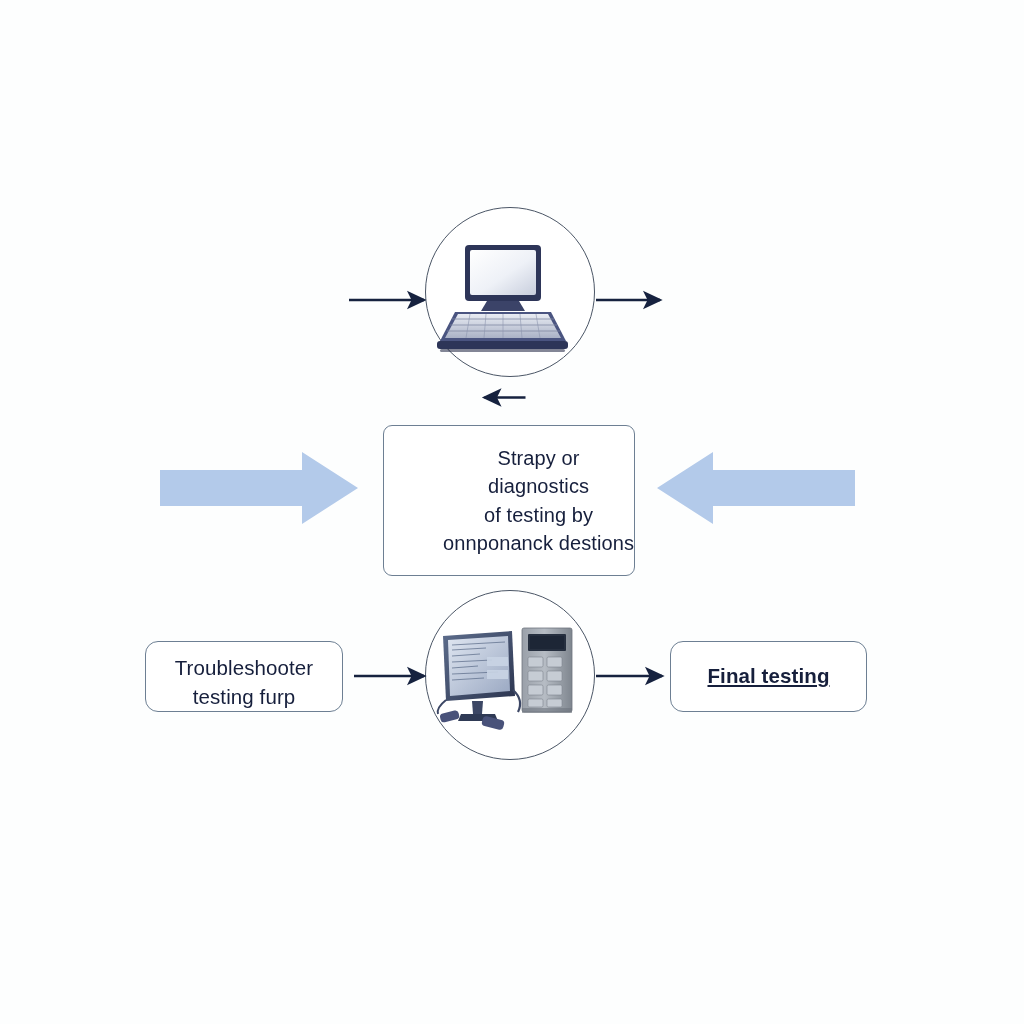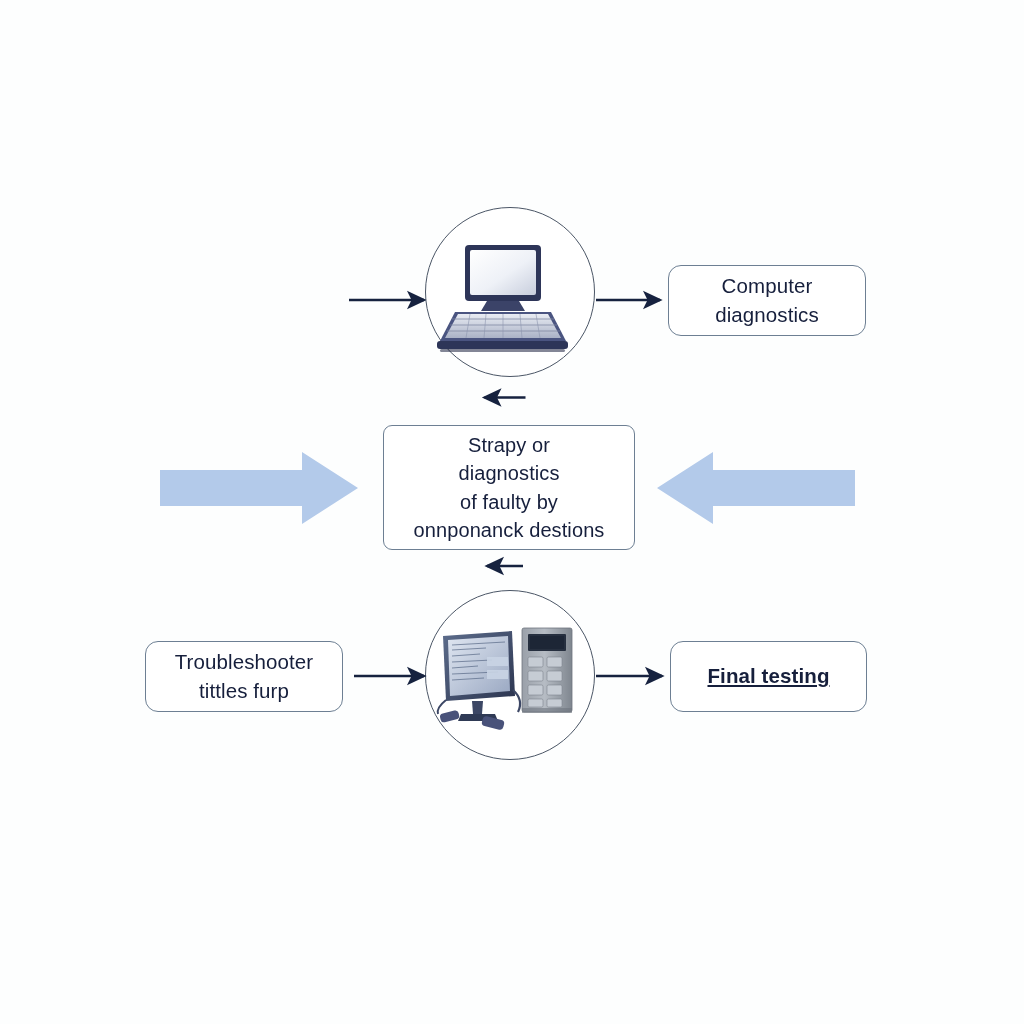--- a/index.html
+++ b/index.html
@@ -32,28 +32,29 @@
     text-align: center;
     color: #161f3c;
     font-size: 20.5px;
     line-height: 1.38;
     letter-spacing: .1px;
   }
   .node.bold { font-weight: bold; }
 
   #node-visual-inspection { left: 140px; top: 265px; width: 198px; height: 71px; }
   #node-computer-diagnostics { left: 668px; top: 265px; width: 198px; height: 71px; }
-  #node-troubleshooter { left: 145px; top: 641px; width: 198px; height: 71px; }
+  #node-troubleshooter { left: 145px; top: 641px; width: 198px; height: 71px; align-items: flex-end; }
   #node-final-testing { left: 670px; top: 641px; width: 197px; height: 71px; text-decoration: underline; }
 
   #node-center {
-    left: 383px; top: 425px; width: 252px; height: 125px;
+    left: 383px; top: 425px; width: 252px; height: 151px;
     border-radius: 9px;
     font-size: 20px;
     line-height: 1.42;
+    justify-content: flex-end;
   }
 
   
   .circle {
     position: absolute;
     box-sizing: border-box;
     border: 1.7px solid #4b5666;
     border-radius: 50%;
     background: #ffffff;
   }
@@ -202,40 +203,34 @@
         <rect x="547" y="685" width="15" height="10" rx="1.5"></rect>
         <rect x="528" y="699" width="15" height="8" rx="1.5"></rect>
         <rect x="547" y="699" width="15" height="8" rx="1.5"></rect>
       </g>
 
       <rect x="522" y="708" width="50" height="5" fill="#6e757e" opacity="0.6"></rect>
     </g>
   </svg>
 
 
-  <div class="node" id="node-computer-diagnostics">
-    <span>
-      <span>Computer</span><br>
-      <span>diagnostics</span>
-    </span>
-  </div>
 
   <div class="node" id="node-center">
     <span>
       <span>Strapy or</span><br>
       <span>diagnostics</span><br>
-      <span>of faulty by</span><br>
+      <span>of testing by</span><br>
       <span>onnponanck destions</span>
     </span>
   </div>
 
   <div class="node" id="node-troubleshooter">
     <span>
       <span>Troubleshooter</span><br>
-      <span>tittles furp</span>
+      <span>testing furp</span>
     </span>
   </div>
 
   <div class="node bold" id="node-final-testing">
     <span>Final testing</span>
   </div>
 
 </div>
 
 </body></html>

